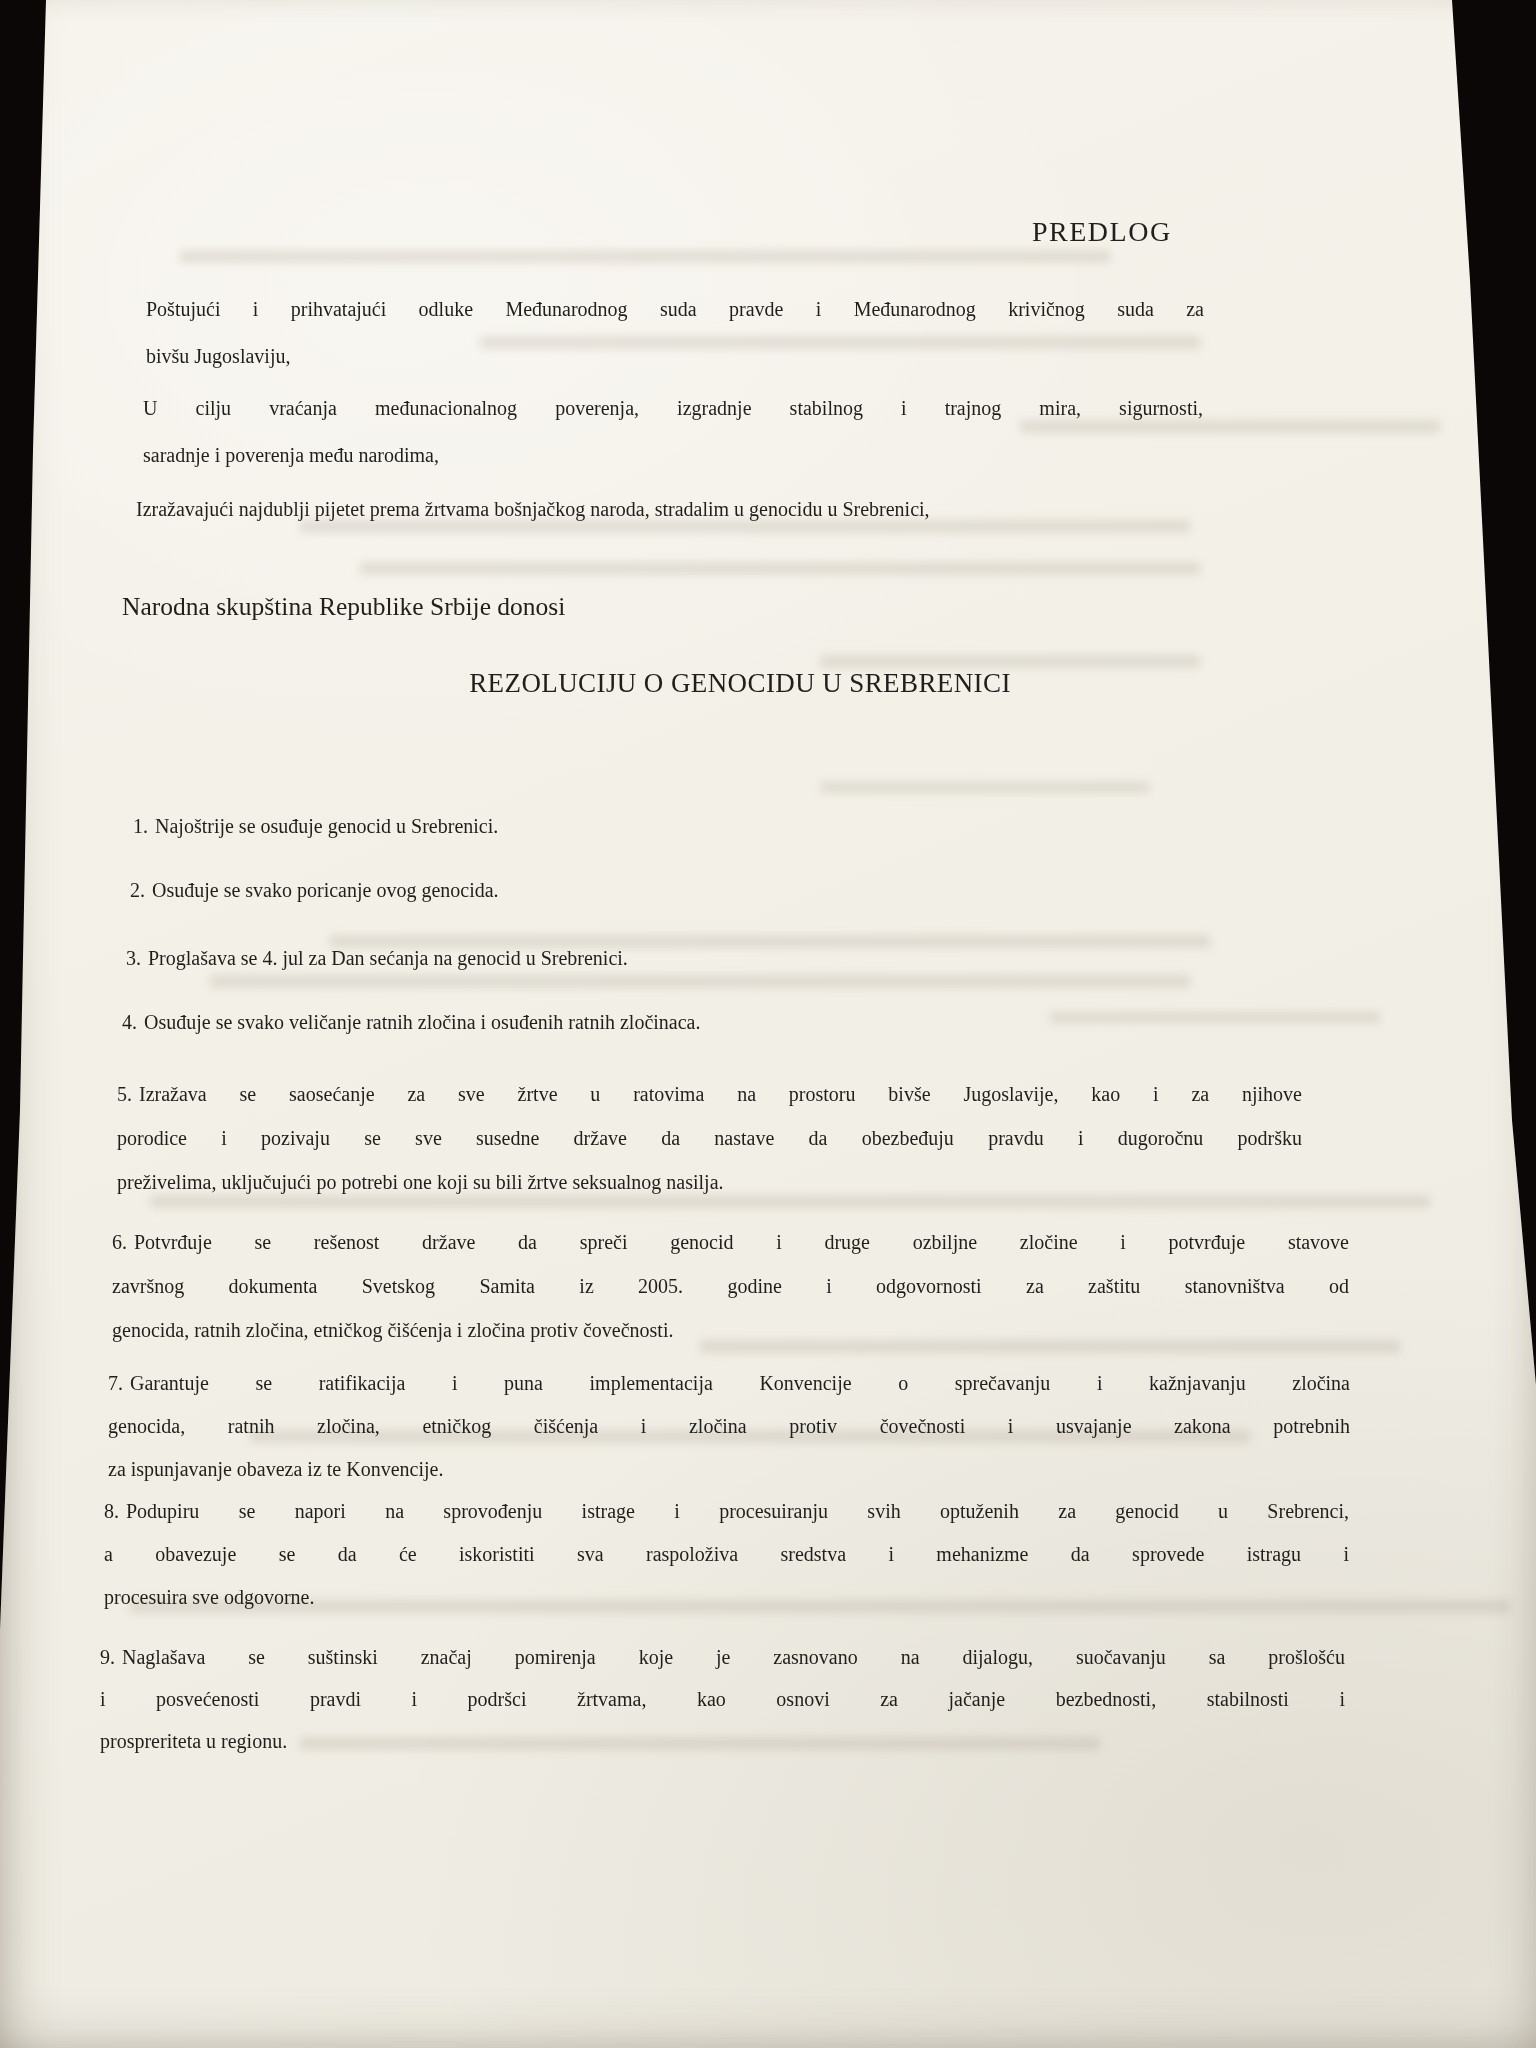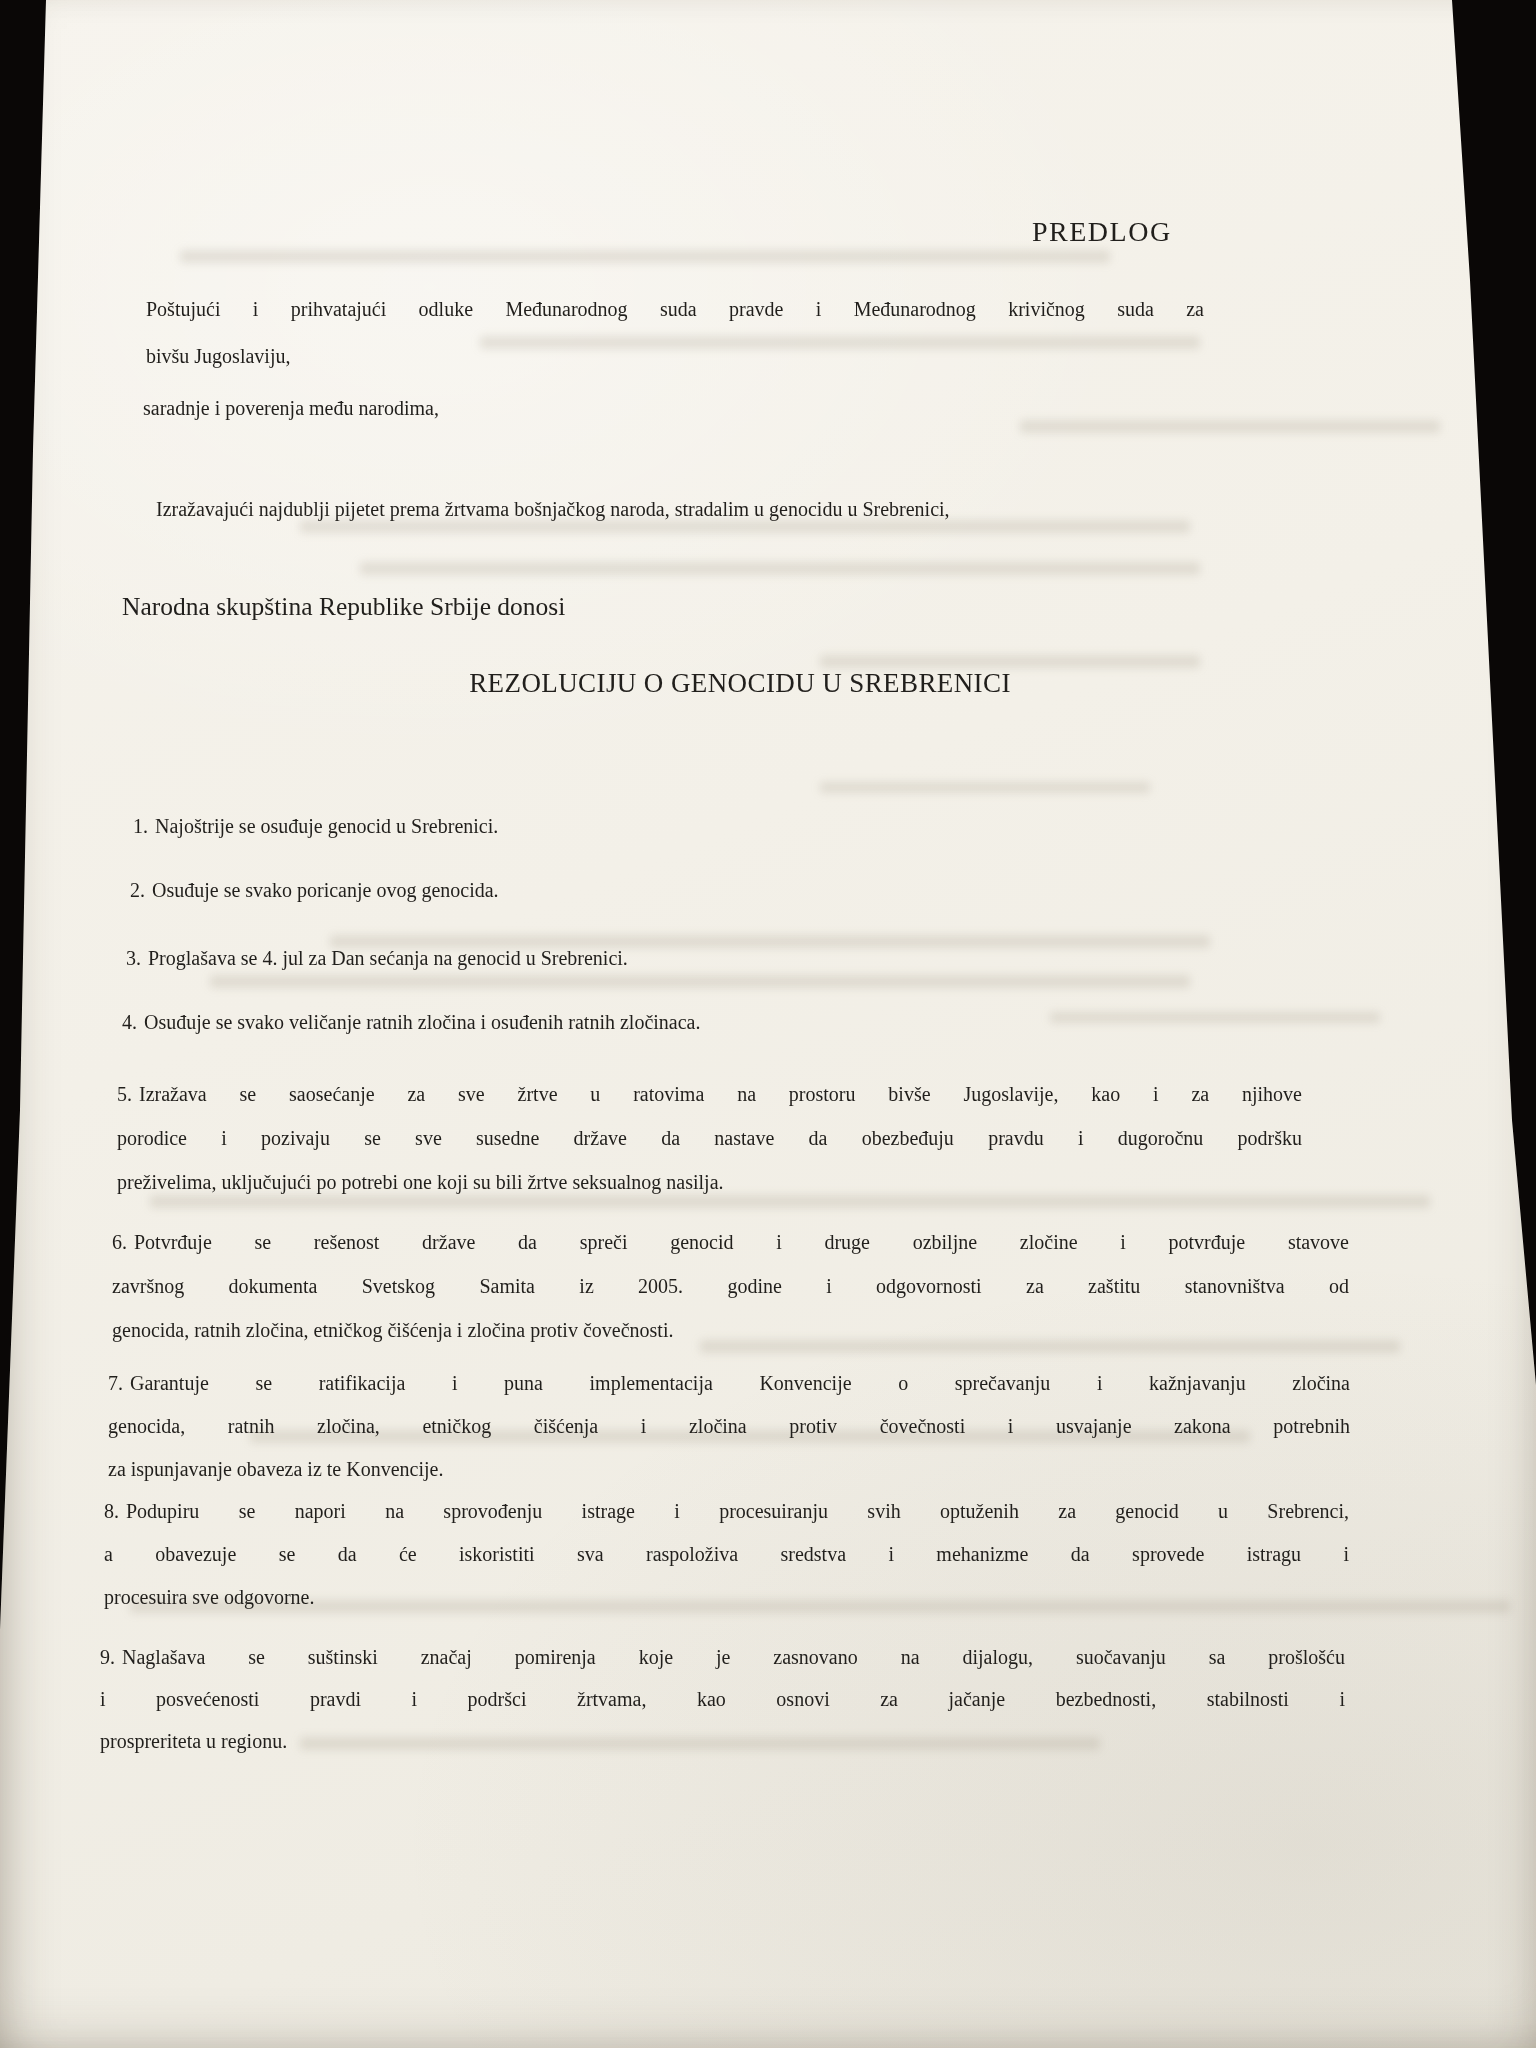--- a/index.html
+++ b/index.html
@@ -77,24 +77,25 @@
     <div class="ghost" style="left:300px;top:1737px;width:800px;"></div>
 
     <div class="block predlog" style="left:1032px;top:216px;">PREDLOG</div>
 
     <div class="block para lh47" style="left:146px;top:286px;width:1058px;">
       <span class="ln jl">Poštujući i prihvatajući odluke Međunarodnog suda pravde i Međunarodnog krivičnog suda za</span>
       <span class="ln ll">bivšu Jugoslaviju,</span>
     </div>
 
     <div class="block para lh47" style="left:143px;top:385px;width:1060px;">
+      <span class="ln jl">U cilju vraćanja međunacionalnog poverenja, izgradnje stabilnog i trajnog mira, sigurnosti,</span>
       <span class="ln ll">saradnje i poverenja među narodima,</span>
     </div>
 
-    <div class="block para lh47" style="left:156px;top:486px;width:1100px;">
+    <div class="block para lh47" style="left:136px;top:486px;width:1100px;">
       <span class="ln ll">Izražavajući najdublji pijetet prema žrtvama bošnjačkog naroda, stradalim u genocidu u Srebrenici,</span>
     </div>
 
     <div class="block enact" style="left:122px;top:592px;">Narodna skupština Republike Srbije donosi</div>
 
     <h1 class="block title" style="left:410px;top:668px;width:660px;">REZOLUCIJU O GENOCIDU U SREBRENICI</h1>
 
     <div class="block item single" style="left:133px;top:808px;">
       <span class="ln ll"><span class="num">1.</span><span>Najoštrije se osuđuje genocid u Srebrenici.</span></span>
     </div>

